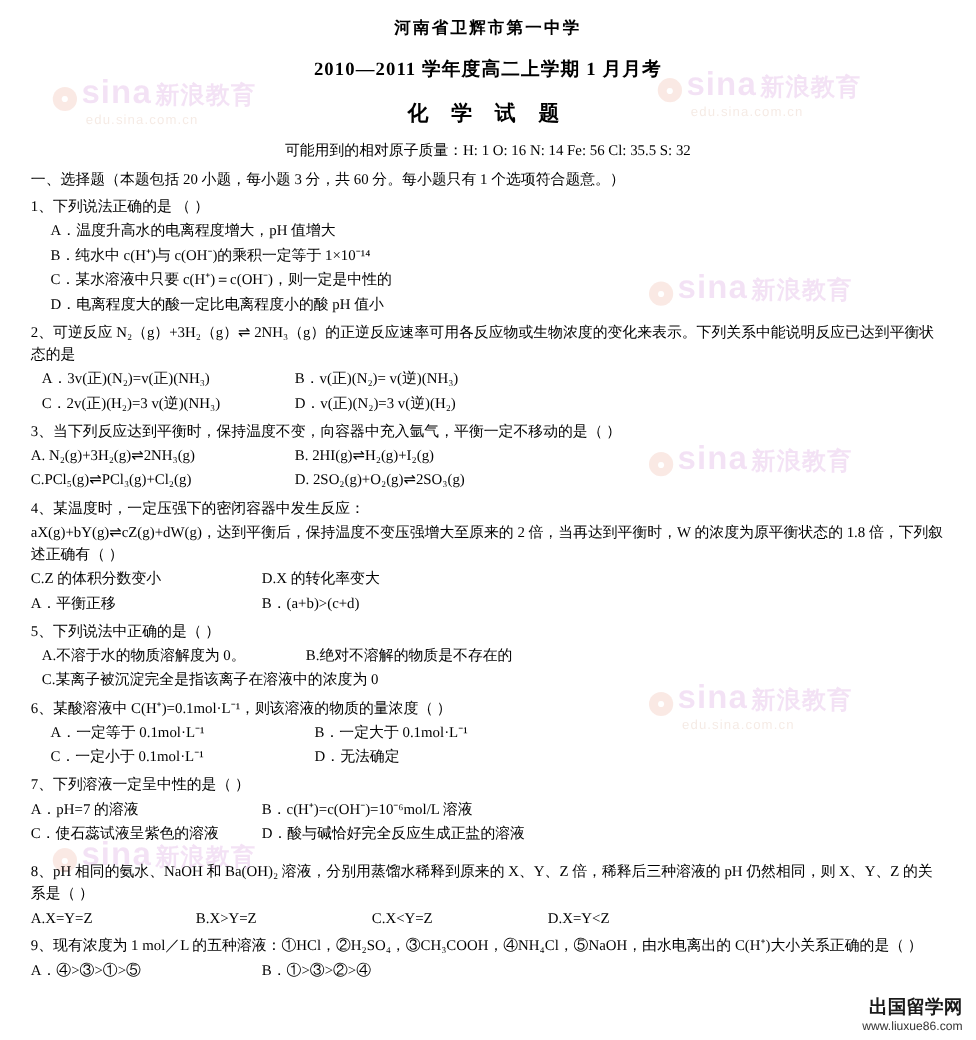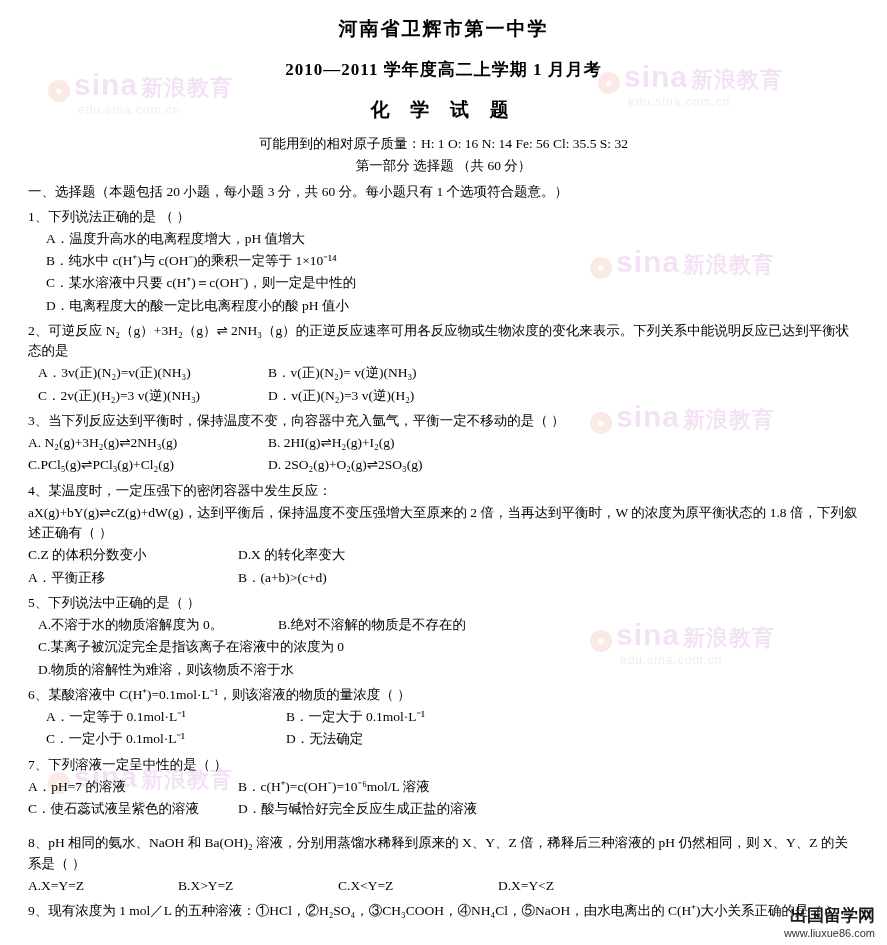--- a/index.html
+++ b/index.html
@@ -14,21 +14,21 @@
   .wm{position:absolute;opacity:.12;pointer-events:none;user-select:none;}
   .wm .sina{font-family:"Liberation Sans",sans-serif;font-weight:bold;color:#a21caf;font-size:30px;letter-spacing:1px;}
   .wm .cn{font-family:"Liberation Sans",sans-serif;color:#b05a2a;font-size:12px;letter-spacing:1px;}
   .wm-circle{display:inline-block;width:22px;height:22px;border-radius:50%;background:#d8502a;color:#fff;
     font-size:13px;line-height:22px;text-align:center;vertical-align:middle;margin-right:4px;
     font-family:"Liberation Sans",sans-serif;}
   .wm-big{transform:scale(1.0);}
 
   .content{position:relative;z-index:3;padding:10px 28px 0 28px;}
 
-  .title1{text-align:center;font-size:19px;font-weight:bold;letter-spacing:2px;margin-top:6px;}
+  .title1{text-align:center;font-size:15px;font-weight:bold;letter-spacing:2px;margin-top:6px;}
   .title2{text-align:center;font-size:17px;font-weight:bold;letter-spacing:1px;margin-top:16px;}
   .title3{text-align:center;font-size:19px;font-weight:bold;letter-spacing:8px;margin-top:16px;}
   .centerline{text-align:center;font-size:13.5px;margin-top:12px;}
   .centerline2{text-align:center;font-size:13.5px;margin-top:4px;}
 
   .sec{font-size:13.5px;margin-top:7px;line-height:1.45;}
   .q{font-size:13.5px;margin-top:5px;line-height:1.5;}
   .opt{font-size:13.5px;margin-top:2px;line-height:1.5;}
   .indent{padding-left:18px;}
   .indent2{padding-left:10px;}
@@ -67,21 +67,20 @@
   <div class="wm" style="left:48px;top:760px;">
     <div><span class="wm-circle">●</span><span class="sina">sina</span><span class="sina" style="font-size:22px;margin-left:3px;">新浪教育</span></div>
   </div>
 
   <div class="content">
 
     <div class="title1">河南省卫辉市第一中学</div>
     <div class="title2">2010—2011 学年度高二上学期 1 月月考</div>
     <div class="title3">化 学 试 题</div>
     <div class="centerline">可能用到的相对原子质量：H: 1    O: 16 N: 14 Fe: 56    Cl: 35.5 S: 32</div>
-    <div class="centerline2">第一部分  选择题  （共 60 分）</div>
 
     <div class="sec">一、选择题（本题包括 20 小题，每小题 3 分，共 60 分。每小题只有 1 个选项符合题意。）</div>
 
     <div class="q">1、下列说法正确的是      （      ）</div>
     <div class="opt indent">A．温度升高水的电离程度增大，pH 值增大</div>
     <div class="opt indent">B．纯水中 c(H⁺)与 c(OH⁻)的乘积一定等于 1×10⁻¹⁴</div>
     <div class="opt indent">C．某水溶液中只要 c(H⁺)＝c(OH⁻)，则一定是中性的</div>
     <div class="opt indent">D．电离程度大的酸一定比电离程度小的酸 pH 值小</div>
 
     <div class="q">2、可逆反应 N₂（g）+3H₂（g）⇌ 2NH₃（g）的正逆反应速率可用各反应物或生物浓度的变化来表示。下列关系中能说明反应已达到平衡状态的是</div>
@@ -114,21 +113,20 @@
       <div class="g3">A．平衡正移</div>
       <div>B．(a+b)&gt;(c+d)</div>
     </div>
 
     <div class="q">5、下列说法中正确的是（      ）</div>
     <div class="row opt indent2">
       <div class="g2">A.不溶于水的物质溶解度为 0。</div>
       <div>B.绝对不溶解的物质是不存在的</div>
     </div>
     <div class="opt indent2">C.某离子被沉淀完全是指该离子在溶液中的浓度为 0</div>
-    <div class="opt indent2">D.物质的溶解性为难溶，则该物质不溶于水</div>
 
     <div class="q">6、某酸溶液中 C(H⁺)=0.1mol·L⁻¹，则该溶液的物质的量浓度（      ）</div>
     <div class="row opt indent">
       <div class="g2">A．一定等于 0.1mol·L⁻¹</div>
       <div>B．一定大于 0.1mol·L⁻¹</div>
     </div>
     <div class="row opt indent">
       <div class="g2">C．一定小于 0.1mol·L⁻¹</div>
       <div>D．无法确定</div>
     </div>
@@ -145,20 +143,24 @@
 
     <div class="q" style="margin-top:14px;">8、pH 相同的氨水、NaOH 和 Ba(OH)₂ 溶液，分别用蒸馏水稀释到原来的 X、Y、Z 倍，稀释后三种溶液的 pH 仍然相同，则 X、Y、Z 的关系是（      ）</div>
     <div class="row opt">
       <div style="width:150px;">A.X=Y=Z</div>
       <div style="width:160px;">B.X&gt;Y=Z</div>
       <div style="width:160px;">C.X&lt;Y=Z</div>
       <div>D.X=Y&lt;Z</div>
     </div>
 
     <div class="q">9、现有浓度为 1 mol／L 的五种溶液：①HCl，②H₂SO₄，③CH₃COOH，④NH₄Cl，⑤NaOH，由水电离出的 C(H⁺)大小关系正确的是（      ）</div>
+    <div class="row opt">
+      <div class="g3">A．④&gt;③&gt;①&gt;⑤</div>
+      <div>B．①&gt;③&gt;②&gt;④</div>
+    </div>
 
   </div>
 
   <div class="footer">
     <div class="f1">出国留学网</div>
     <div class="f2">www.liuxue86.com</div>
   </div>
 
 </div>
 

